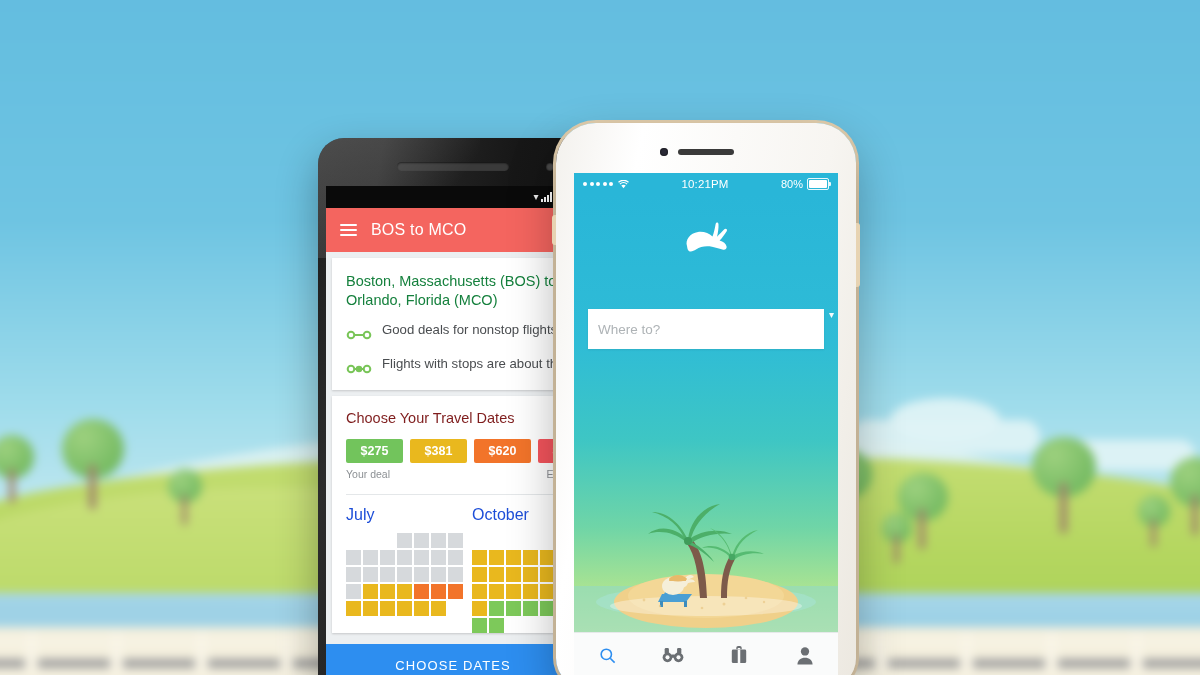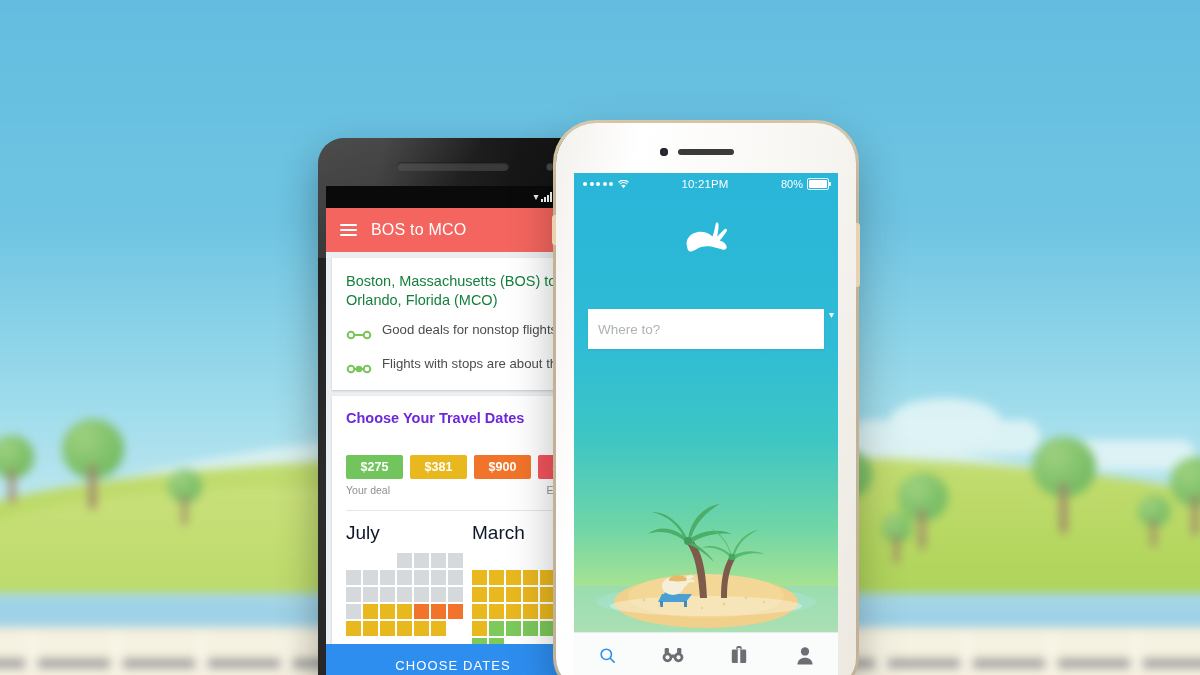--- a/index.html
+++ b/index.html
@@ -83,29 +83,29 @@
   .card{background:#fff;margin:6px 6px 0 6px;padding:14px 14px 12px 14px;
         box-shadow:0 1px 2px rgba(0,0,0,.16);}
   .card h3{margin:0 0 10px 0;font-size:14.5px;font-weight:400;color:#15803d;line-height:1.32;}
   .tip{display:flex;gap:10px;margin-top:11px;align-items:flex-start;}
   .tip .gly{flex:0 0 auto;margin-top:5px;}
   .tip .tx{font-size:13.2px;color:#4a4d50;line-height:1.33;white-space:nowrap;}
   .tip .tx b{font-weight:700;color:#2f3234;}
 
   .card2{background:#fff;margin:6px 6px 0 6px;padding:14px 14px 0 14px;
         box-shadow:0 1px 2px rgba(0,0,0,.16);}
-  .card2 h4{margin:0 0 29px 0;font-size:14.5px;font-weight:700;color:#6d28d9;}
+  .card2 h4{margin:0 0 13px 0;font-size:14.5px;font-weight:400;color:#7f1d1d;}
   .chips{display:flex;gap:7px;}
   .chip{width:57px;height:24px;border-radius:2px;color:#fff;font-size:12.5px;font-weight:700;
         display:flex;align-items:center;justify-content:center;flex:0 0 auto;}
   .chiplabels{display:flex;justify-content:space-between;margin-top:5px;width:249px;}
   .chiplabels span{font-size:10.5px;color:#8d9195;}
   .months{display:flex;gap:8px;margin-top:14px;border-top:1px solid #e4e7e9;padding-top:11px;}
   .mon{flex:0 0 auto;width:118px;}
-  .mon .mname{font-size:19px;color:#0f172a;margin-bottom:9px;}
+  .mon .mname{font-size:16px;color:#1d4ed8;margin-bottom:9px;}
   .grid{display:grid;grid-template-columns:repeat(7,15px);grid-auto-rows:15px;gap:2px;}
 
   .cta{position:absolute;left:0;right:0;bottom:0;height:42px;background:#2d8ef0;
         color:#fff;display:flex;align-items:center;justify-content:center;
         font-size:13px;letter-spacing:1.1px;}
 
   
   .iphone{
     position:absolute;left:556px;top:123px;width:300px;height:565px;
     background:linear-gradient(100deg,#f3f1ed 0%,#ffffff 22%,#f7f5f1 70%,#ece8e0 100%);
@@ -314,21 +314,21 @@
             <span class="tx">Flights with stops are about the same price.</span>
           </div>
         </div>
 
         <div class="card2">
           <h4>Choose Your Travel Dates</h4>
 
           <div class="chips">
             <span class="chip" style="background:#72c45c">$275</span>
             <span class="chip" style="background:#e9b81e">$381</span>
-            <span class="chip" style="background:#f2742a">$900</span>
+            <span class="chip" style="background:#f2742a">$620</span>
             <span class="chip" style="background:#f4545c">$675</span>
           </div>
           <div class="chiplabels">
             <span>Your deal</span>
             <span>Expensive</span>
           </div>
 
           <div class="months">
             <div class="mon">
               <div class="mname">July</div>
@@ -371,21 +371,21 @@
                   <span style="background: transparent;"></span>
                   <span style="background: transparent;"></span>
                   <span style="background: transparent;"></span>
                   <span style="background: transparent;"></span>
                   <span style="background: transparent;"></span>
                   <span style="background: transparent;"></span>
                   <span style="background: transparent;"></span>
                 </div>
             </div>
             <div class="mon">
-              <div class="mname">March</div>
+              <div class="mname">October</div>
               <div class="grid">
                   <span style="background: transparent;"></span>
                   <span style="background: transparent;"></span>
                   <span style="background: transparent;"></span>
                   <span style="background: transparent;"></span>
                   <span style="background: transparent;"></span>
                   <span style="background: transparent;"></span>
                   <span style="background: transparent;"></span>
                   <span style="background: rgb(233, 184, 30);"></span>
                   <span style="background: rgb(233, 184, 30);"></span>

